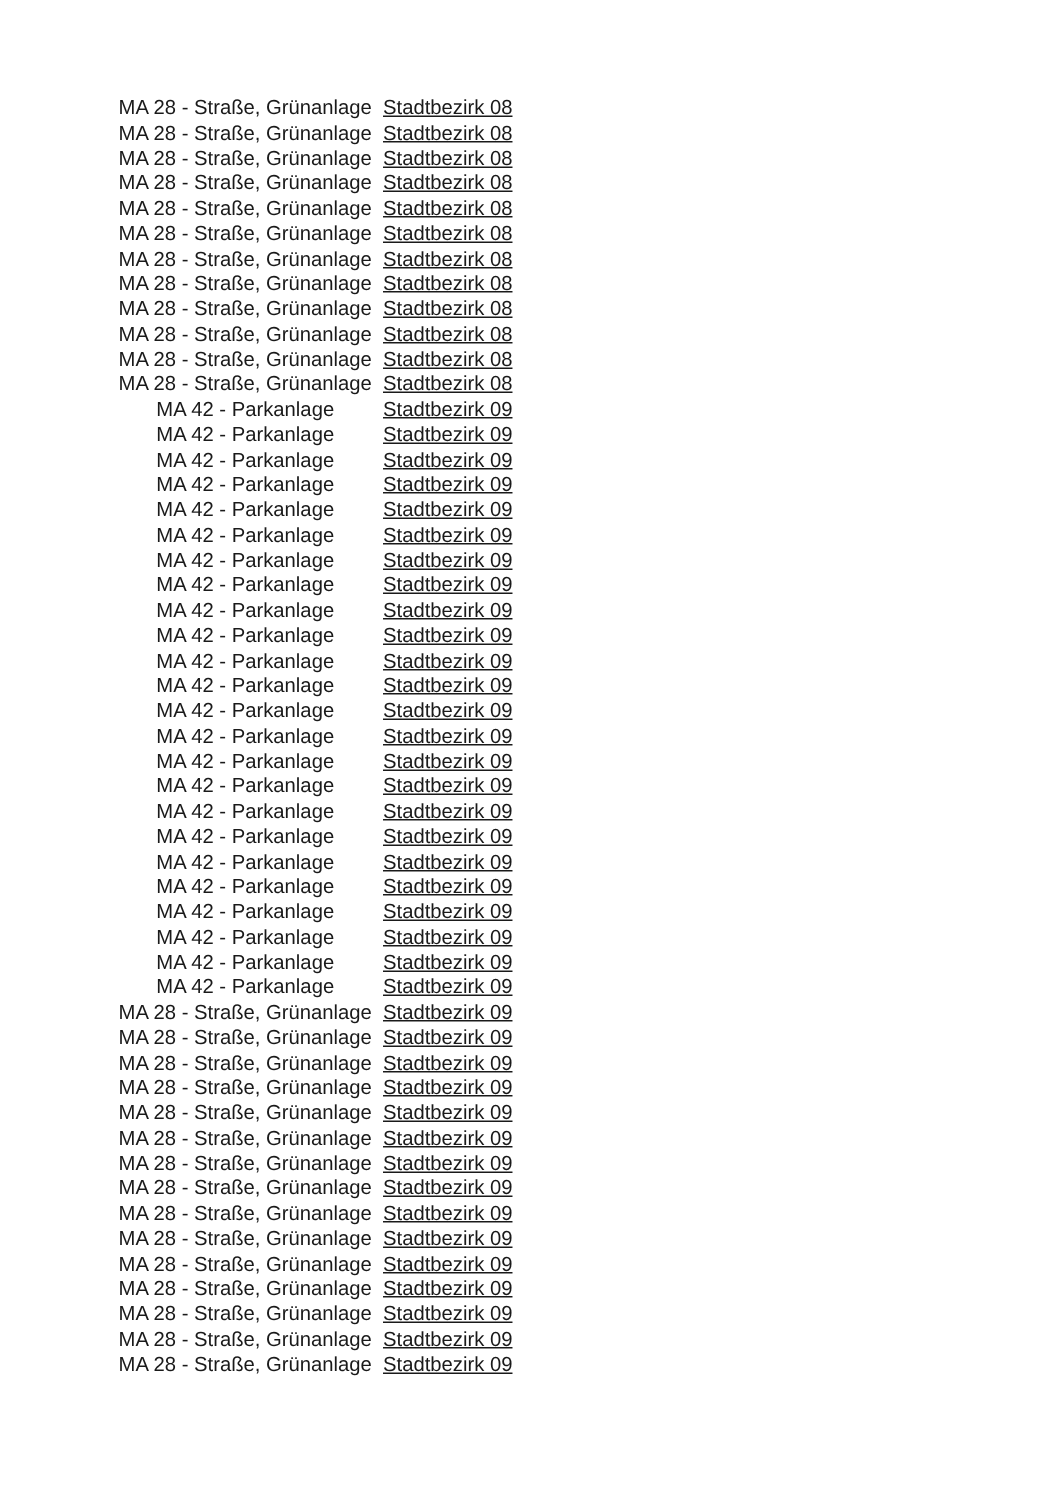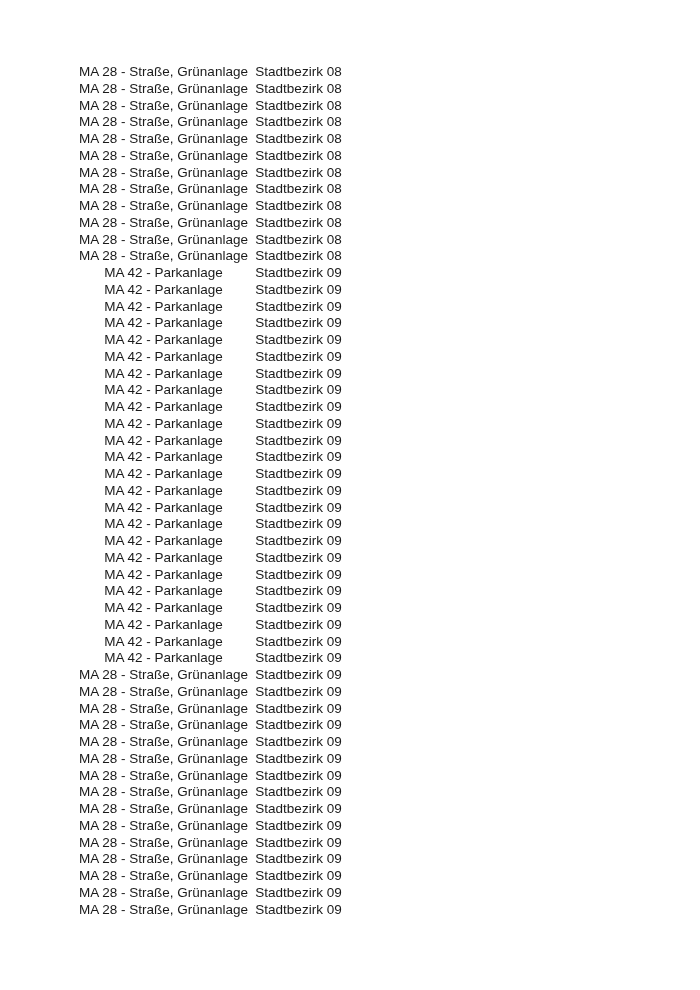--- a/index.html
+++ b/index.html
@@ -29,20 +29,21 @@
     white-space: nowrap;
   }
   .cell {
     display: block;
   }
   .cell.dept {
     width: 175px;
   }
   .cell.dist {
     width: 95px;
+    text-decoration: underline;
   }
 </style>
 </head>
 <body>
 
 <div class="list">
   <div class="row">
     <span class="cell dept">MA 28 - Straße, Grünanlage</span>
     <span class="cell dist">Stadtbezirk 08</span>
   </div>

